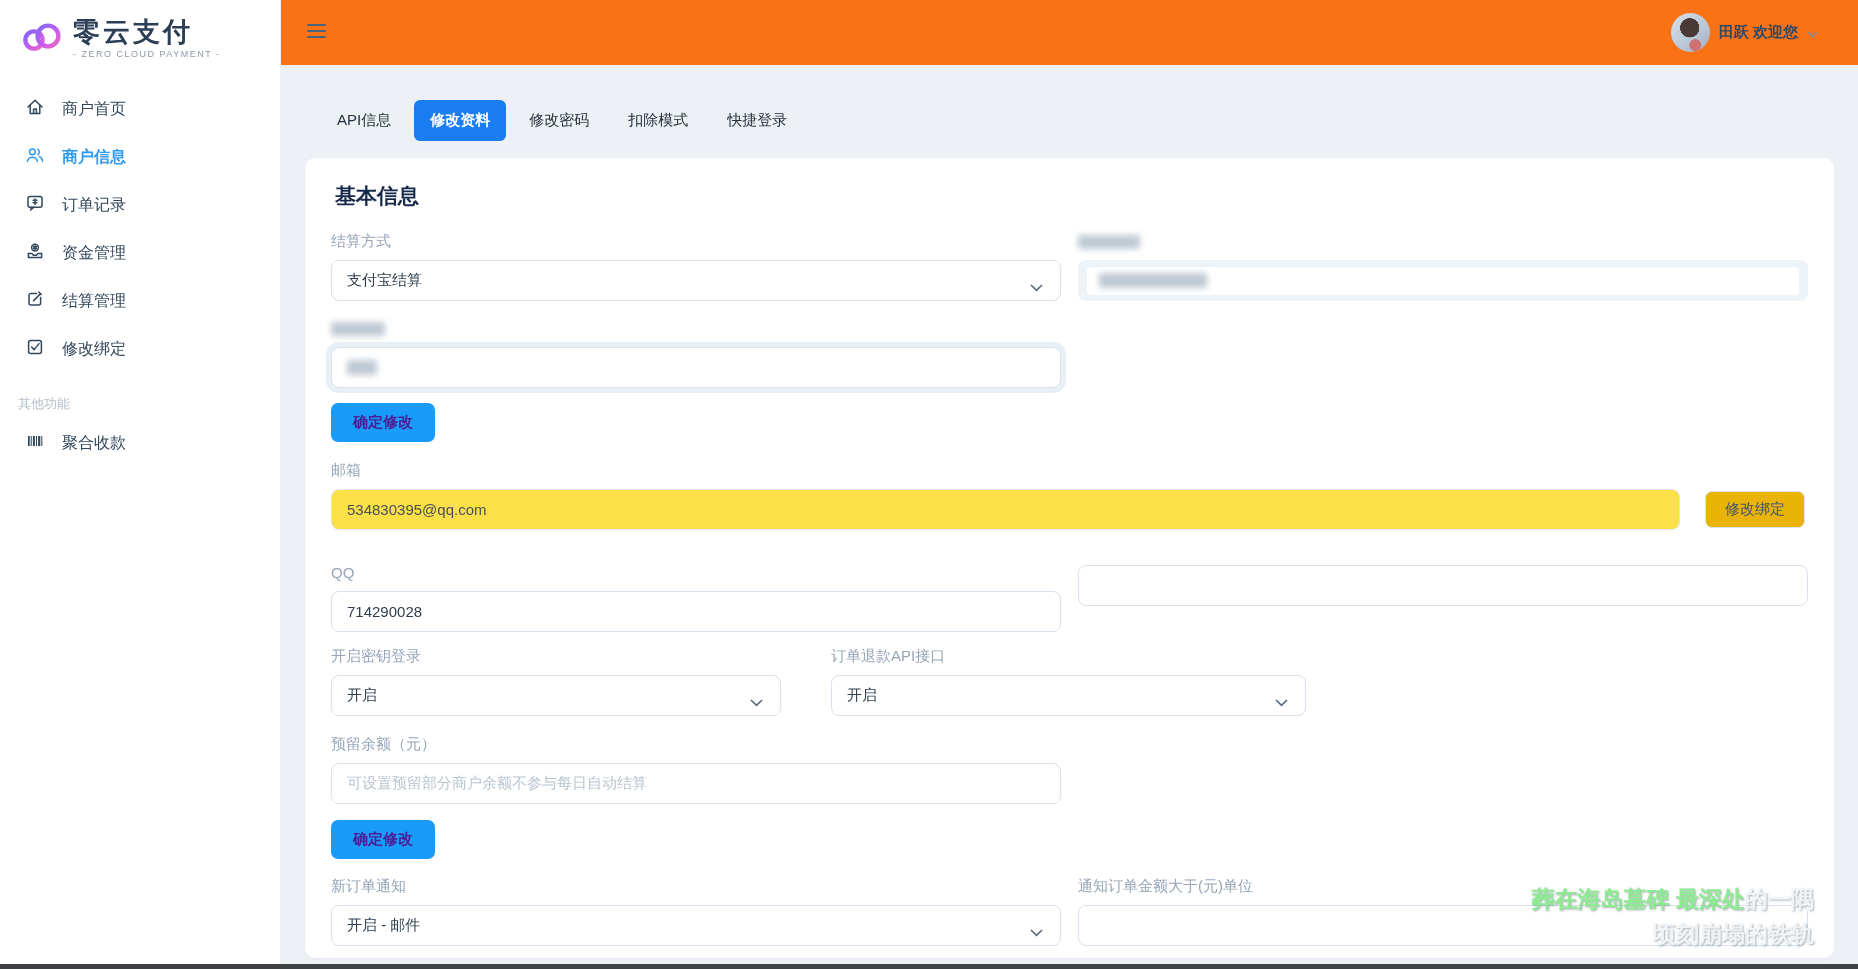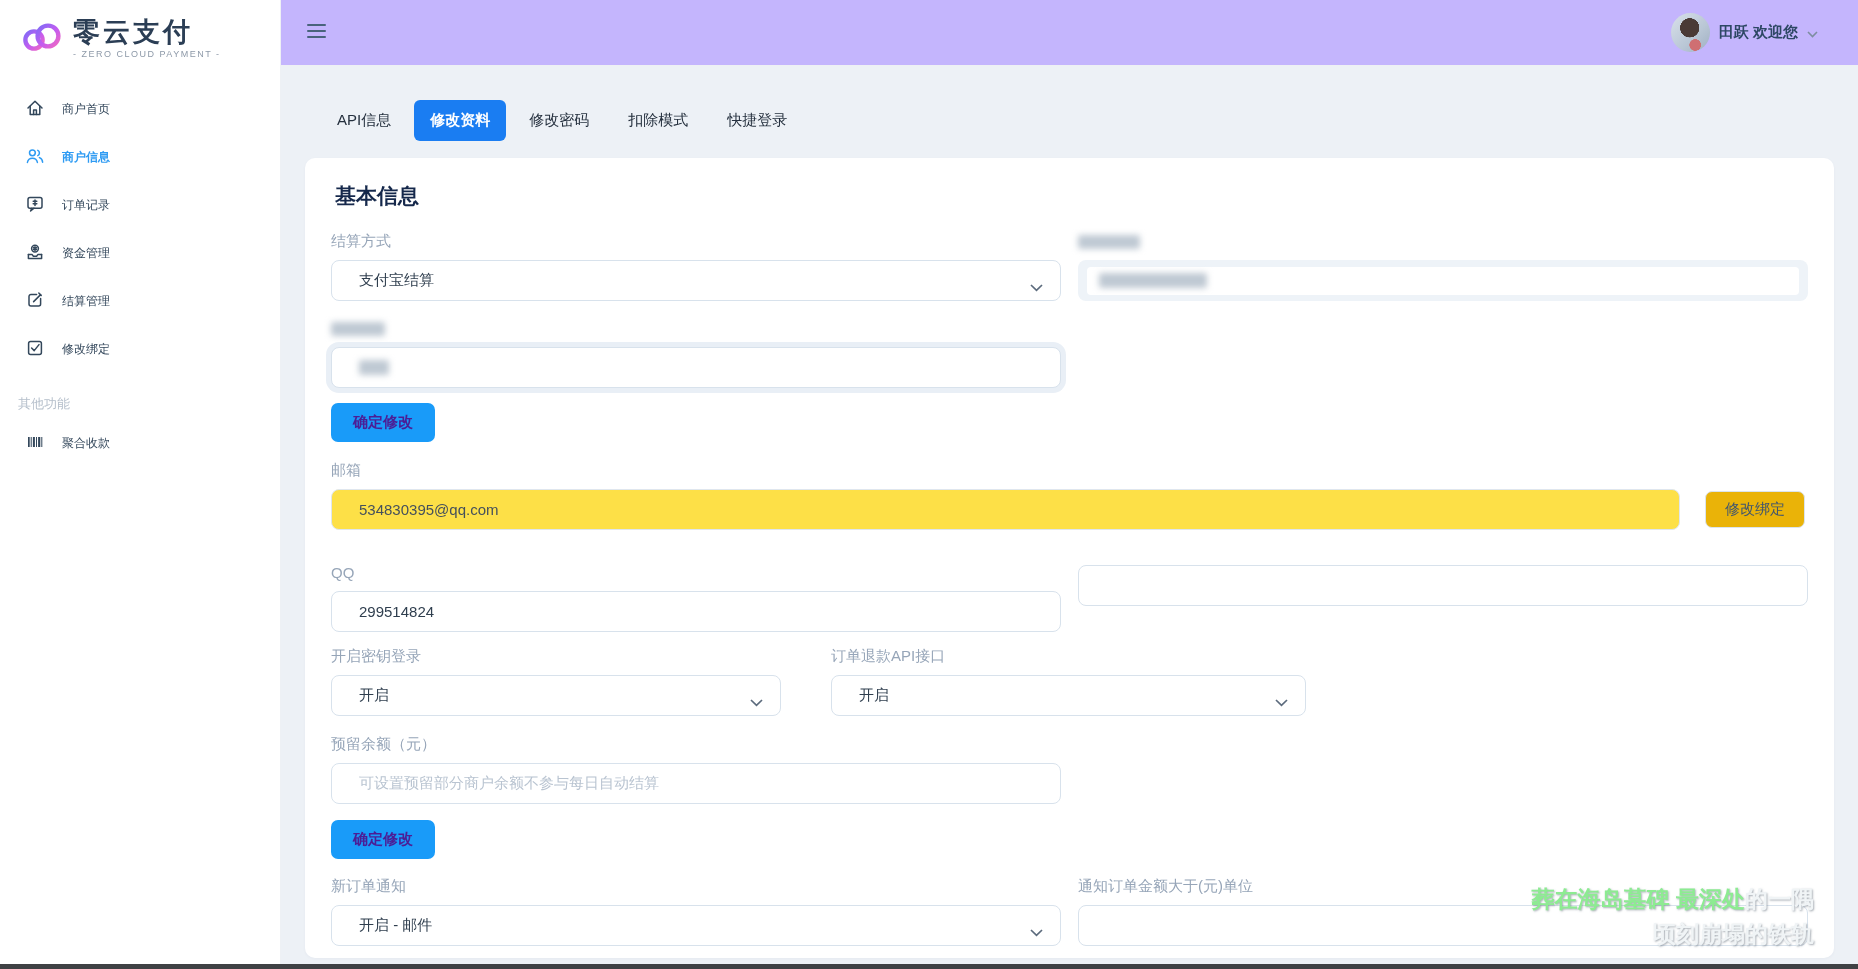--- a/index.html
+++ b/index.html
@@ -13,30 +13,30 @@
 
   
   .sidebar {
     position:absolute; left:0; top:0; width:281px; height:964px;
     background:#fff; border-right:1px solid #eef1f5; z-index:2;
   }
   .logo-row { display:flex; align-items:flex-start; gap:8px; padding:17px 0 0 21px; }
   .logo-txt .logo-name { font-size:27px; font-weight:bold; color:#2b3e55; letter-spacing:3px; line-height:30px; }
   .logo-txt .logo-tagline { font-size:9px; color:#8d99a8; letter-spacing:1.5px; text-align:center; margin-top:2px; }
   .menu { margin-top:24px; }
-  .menu-item { height:48px; display:flex; align-items:center; gap:17px; padding:0 25px; font-size:12px; color:#33475b; cursor:pointer; }
+  .menu-item { height:48px; display:flex; align-items:center; gap:17px; padding:0 25px; font-size:16px; color:#33475b; cursor:pointer; }
   .menu-item svg { flex:0 0 auto; }
   .menu-item.active { color:#2e9bf3; font-weight:bold; }
   .menu-section { margin:22px 0 0 18px; font-size:13px; color:#b5bfcb; }
   .menu-other { margin-top:6px; }
 
   
   .topbar {
     position:absolute; left:281px; top:0; right:0; height:66px;
-    background:#c4b5fd; border-bottom:1px solid #eef0f4; z-index:2;
+    background:#f97316; border-bottom:1px solid #eef0f4; z-index:2;
   }
   .hamburger { position:absolute; left:26px; top:24px; width:19px; cursor:pointer; }
   .hamburger i { display:block; height:2.4px; background:#49637c; border-radius:1px; margin-bottom:3.4px; }
   .userbox { position:absolute; right:40px; top:13px; display:flex; align-items:center; gap:9px; cursor:pointer; }
   .avatar {
     width:39px; height:39px; border-radius:50%;
     background:
       radial-gradient(circle at 62% 82%, #cf6f72 0 14%, rgba(0,0,0,0) 15%),
       radial-gradient(circle at 48% 38%, #4a3a36 0 30%, rgba(0,0,0,0) 31%),
       linear-gradient(135deg,#d9e1ea,#b9c6d5 60%,#9fb0c2);
@@ -58,21 +58,21 @@
 
   .row { display:flex; margin-bottom:20px; }
   .col { width:730px; position:relative; }
   .col + .col { margin-left:17px; }
   .row.narrow .col1 { width:450px; }
   .row.narrow .col2 { width:475px; margin-left:50px; }
 
   .field-label { font-size:15px; color:#96a5b8; margin-bottom:11px; height:15px; display:flex; align-items:center; }
   .input, .select {
     position:relative; height:41px; border:1px solid #d8e2ec; border-radius:8px;
-    background:#fff; display:flex; align-items:center; padding:0 27px;
+    background:#fff; display:flex; align-items:center; padding:0 15px;
     font-size:15px; color:#2f3e4e; cursor:text;
   }
   .select { cursor:pointer; }
   .select .chev { position:absolute; right:17px; top:17px; }
   .input.disabled { background:#fde047; border-color:#dfe6ee; color:#45505c; cursor:default; }
   .input .ph { color:#b9c4d1; }
   .halo { box-shadow:0 0 0 5px #e9eff6; }
 
   .redact { background:#bfc9d3; border-radius:2px; filter:blur(3px); }
   .redact.lbl { width:62px; height:14px; }
@@ -292,21 +292,21 @@
           <span>534830395@qq.com</span>
         </div>
         <button class="btn-outline">修改绑定</button>
       </div>
     </div>
 
     <div class="row" style="margin-bottom:17px">
       <div class="col">
         <div class="field-label">QQ</div>
         <div class="input">
-          <span>299514824</span>
+          <span>714290028</span>
         </div>
       </div>
       <div class="col">
         <div class="input"></div>
       </div>
     </div>
 
     <div class="row narrow" style="margin-bottom:21px">
       <div class="col col1">
         <div class="field-label">开启密钥登录</div>

